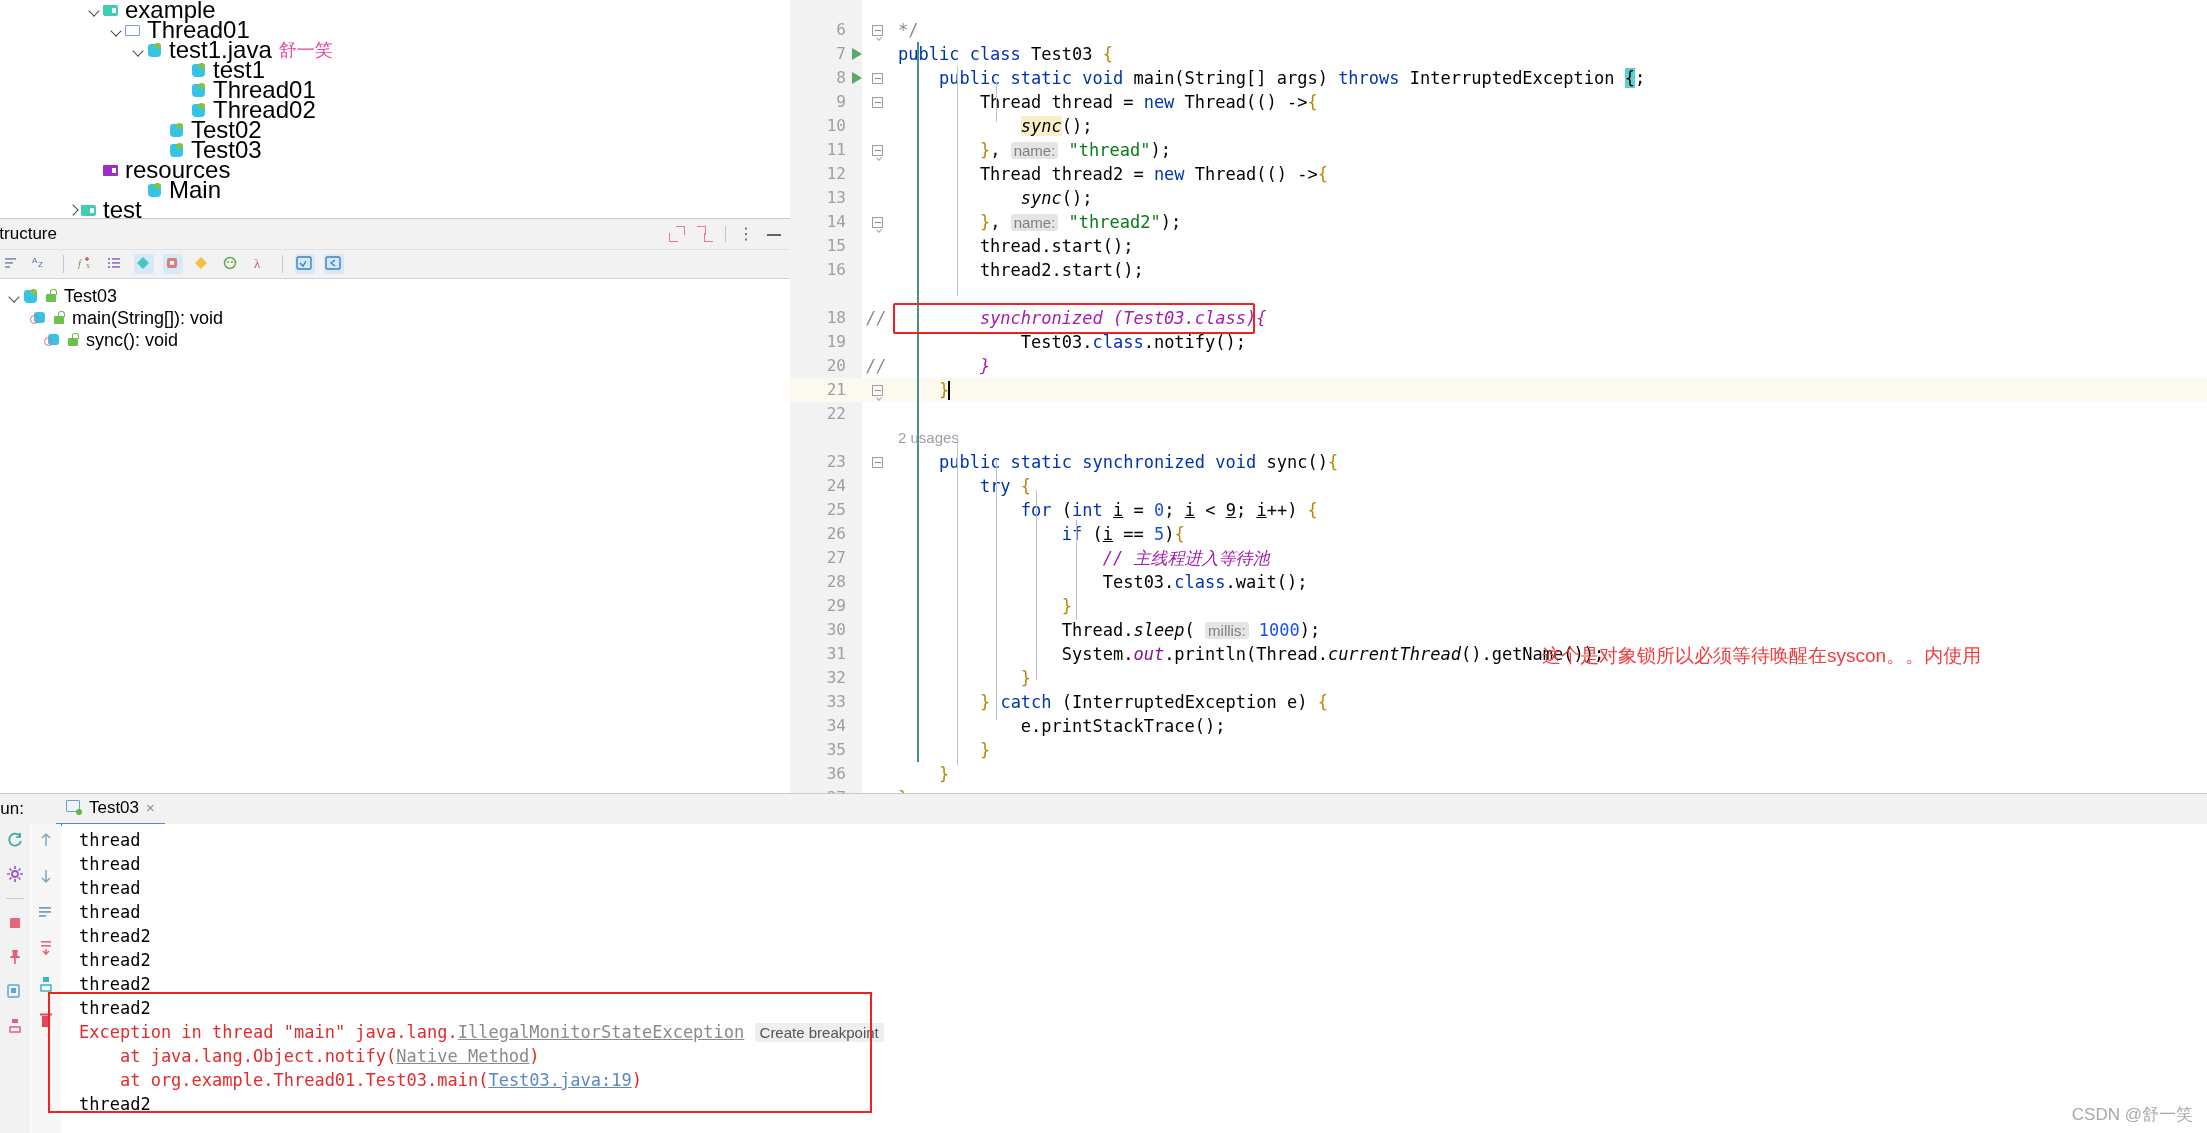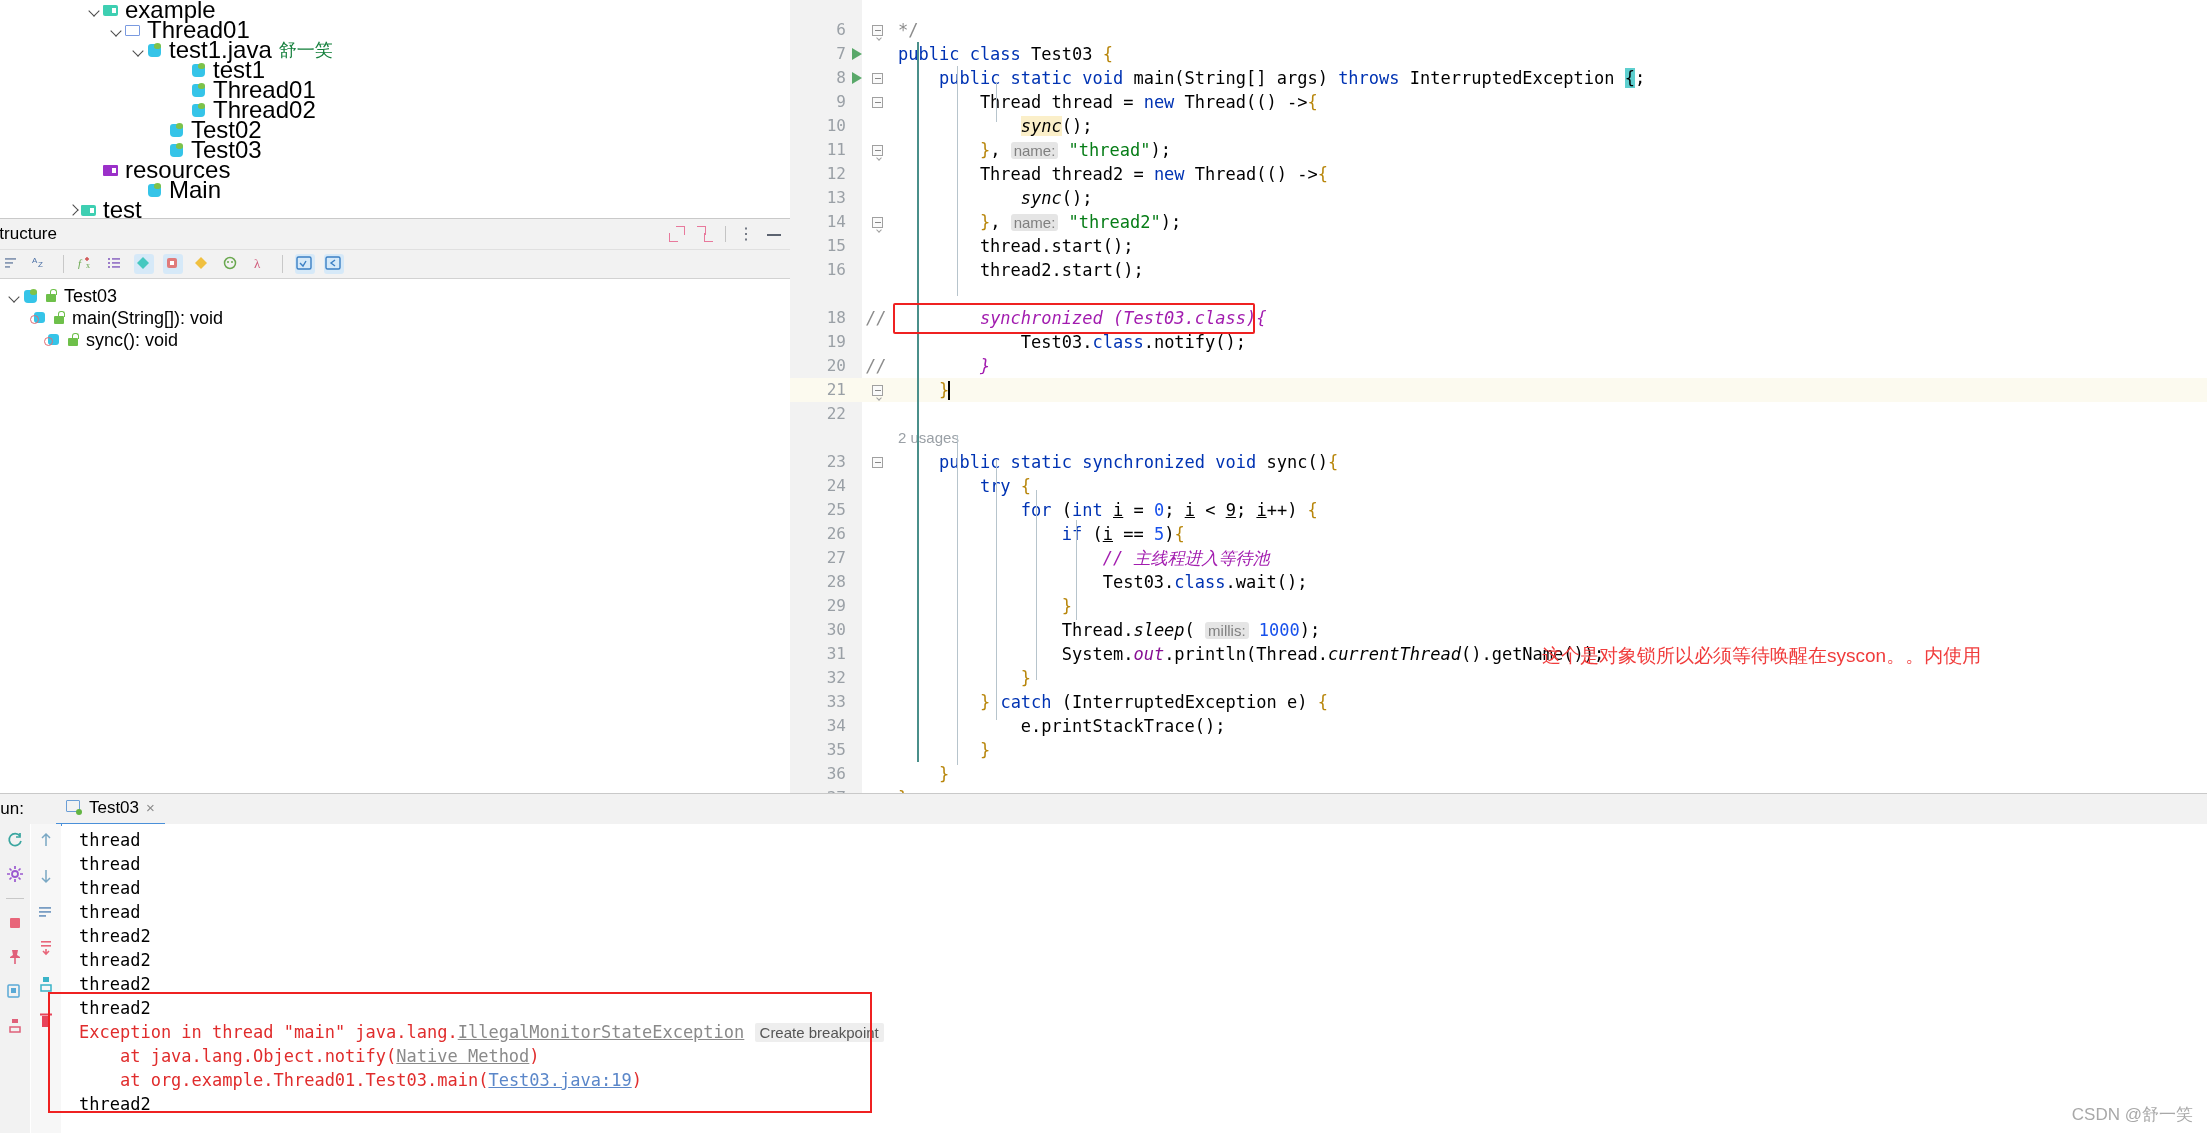--- a/index.html
+++ b/index.html
@@ -119,21 +119,21 @@
     border-radius: 3px 3px 4px 4px;
   }
   .ico-class::after {
     content: "";
     position: absolute; left: 8px; top: 2px;
     width: 7px; height: 6px;
     background: #7ec24a;
     border-radius: 50% 50% 40% 40%;
   }
   .tw-label { font-size: 24px; }
-  .tw-author { color: #15803d; margin-left: 7px; font-size: 18px; }
+  .tw-author { color: #ec4899; margin-left: 7px; font-size: 18px; }
 
   
   #structure-panel {
     left: 0; top: 218px;
     width: 790px; height: 575px;
     background: #ffffff;
     border-top: 1px solid #c9c9c9;
   }
   #structure-header {
     height: 30px;

